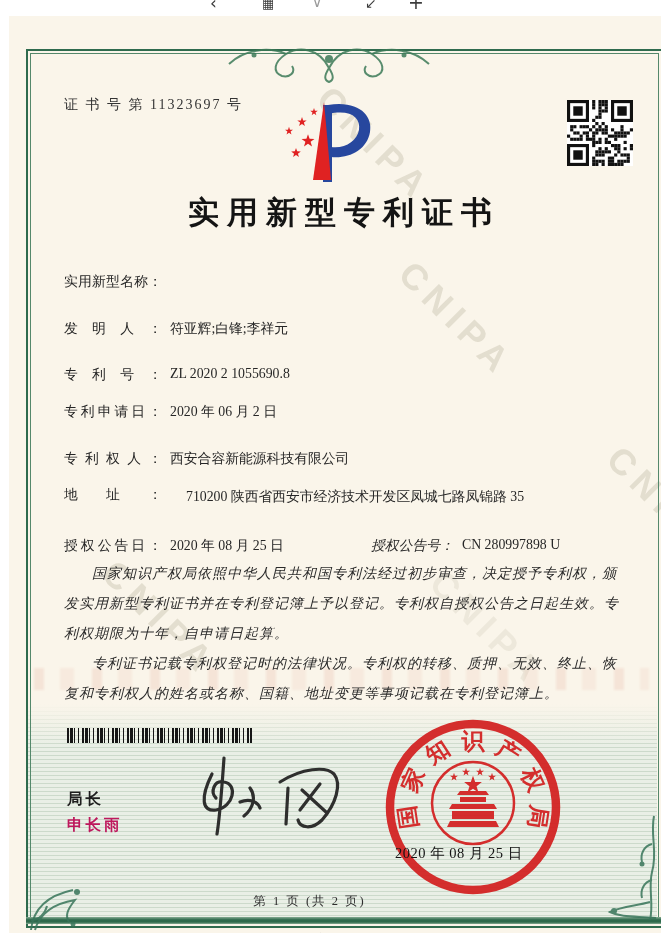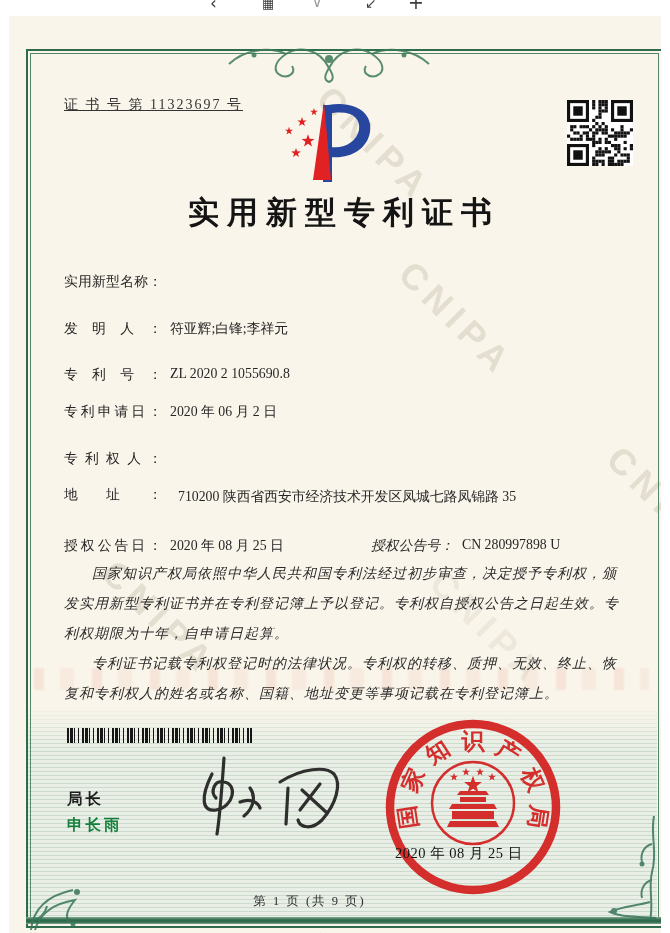--- a/index.html
+++ b/index.html
@@ -8,47 +8,47 @@
   
   .toolbar{position:absolute;left:0;top:0;width:100%;height:16px;background:#fff;overflow:hidden;z-index:20;}
   .tbi{position:absolute;top:-7px;color:#3c3c3c;font-family:"DejaVu Sans",sans-serif;font-size:17px;cursor:pointer;}
   .tbi.dim{color:#9a9a9a;}
   
   .page{position:absolute;left:9px;top:16px;width:652px;height:917px;background:#faf5ea;overflow:hidden;}
   .frame{position:absolute;left:17px;top:33px;width:633px;height:875px;border:2px solid #2f6b4e;z-index:6;pointer-events:none;}
   .frame::after{content:"";position:absolute;inset:2px;border:1px solid #54886b;}
   .wm{position:absolute;transform:translate(-50%,-50%) rotate(45deg);font-family:"Liberation Sans",sans-serif;
       font-weight:bold;font-size:36px;letter-spacing:7px;color:rgba(168,160,138,.28);white-space:nowrap;z-index:1;}
-  .certno{position:absolute;left:55px;top:80px;font-size:14px;letter-spacing:2px;color:#333;z-index:2;text-decoration:underline;}
+  .certno{position:absolute;left:55px;top:80px;font-size:14px;letter-spacing:2px;color:#333;z-index:2;}
   .logo{position:absolute;left:262px;top:84px;z-index:2;}
   .qr{position:absolute;left:558px;top:84px;width:66px;height:66px;z-index:2;}
   .title{position:absolute;left:0;top:176px;width:670px;text-align:center;font-size:31px;font-weight:bold;
          letter-spacing:8px;color:#141414;z-index:2;}
   .row{position:absolute;left:55px;width:565px;display:flex;font-size:13.8px;color:#262626;z-index:2;}
   .lbl{display:inline-flex;justify-content:space-between;width:98px;flex:none;}
   .val{margin-left:8px;white-space:nowrap;}
-  .val2block{margin-left:16px;line-height:22px;white-space:nowrap;}
+  .val2block{margin-left:24px;line-height:22px;white-space:nowrap;}
   .lbl2{position:absolute;left:307px;top:0;font-style:italic;}
   .val3{position:absolute;left:398px;top:0;white-space:nowrap;}
   .paras{position:absolute;left:55px;top:543px;width:565px;font-size:14px;line-height:30px;
          letter-spacing:1px;color:#2a2a2a;font-style:italic;z-index:2;}
   .paras p{margin:0;text-indent:2em;}
   .band{position:absolute;left:19px;top:688px;width:629px;height:216px;z-index:1;
         background-color:#e9efe6;
         background-image:repeating-linear-gradient(0deg,rgba(128,162,132,.28) 0 1px,rgba(0,0,0,0) 1px 4px);}
   .band::before{content:"";position:absolute;left:0;top:0;width:100%;height:42px;
         background:linear-gradient(#faf5ea,rgba(250,245,234,0));}
   .speckles{position:absolute;left:25px;top:652px;width:615px;height:22px;z-index:1;filter:blur(1px);
         background:repeating-linear-gradient(90deg,rgba(224,142,120,.16) 0 10px,rgba(0,0,0,0) 10px 26px,
         rgba(224,142,120,.10) 26px 40px,rgba(0,0,0,0) 40px 58px);}
   .barcode{position:absolute;left:58px;top:712px;width:185px;height:15px;z-index:3;
         background:repeating-linear-gradient(90deg,#161616 0 2px,rgba(0,0,0,0) 2px 3px,#161616 3px 6px,
         rgba(0,0,0,0) 6px 7px,#161616 7px 8px,rgba(0,0,0,0) 8px 11px,#161616 11px 12px,rgba(0,0,0,0) 12px 15px);}
   .role{position:absolute;left:58px;top:773px;font-size:15.5px;font-weight:600;letter-spacing:3px;color:#1e1e1e;z-index:3;}
-  .rolename{position:absolute;left:58px;top:799px;font-size:15.5px;font-weight:600;letter-spacing:3px;color:#15803d;z-index:3;}
+  .rolename{position:absolute;left:58px;top:799px;font-size:15.5px;font-weight:600;letter-spacing:3px;color:#be185d;z-index:3;}
   .signature{position:absolute;left:165px;top:730px;z-index:3;}
   .seal{position:absolute;left:364px;top:691px;z-index:3;opacity:.94;}
   .sealdate{position:absolute;left:386px;top:828px;font-size:14.5px;letter-spacing:.5px;color:#141414;z-index:4;white-space:nowrap;}
   .pageinfo{position:absolute;left:228px;top:877px;width:145px;text-align:center;font-size:12.5px;
         letter-spacing:2px;color:#2e2e2e;z-index:4;}
   .bottomband{position:absolute;left:17px;top:901px;width:637px;height:7px;z-index:6;
         background:linear-gradient(180deg,#86ab93,#2e6a4c 40%,#2e6a4c 72%,#86ab93);}
   .ornament-top{position:absolute;left:215px;top:22px;z-index:7;}
   .corner-l{position:absolute;left:18px;top:866px;z-index:7;}
   .corner-r{position:absolute;left:597px;top:798px;z-index:7;}
@@ -292,20 +292,21 @@
       <span class="val">2020 年 06 月 2 日</span>
     </div>
     <div class="row" style="top:434px">
       <span class="lbl">
           <span>专</span>
           <span>利</span>
           <span>权</span>
           <span>人</span>
           <span>：</span>
         </span>
+      <span class="val">西安合容新能源科技有限公司</span>
     </div>
     <div class="row" style="top:470px">
       <span class="lbl">
           <span>地</span>
           <span>址</span>
           <span>：</span>
         </span>
       <span class="val2block">
         <div>710200 陕西省西安市经济技术开发区凤城七路凤锦路 35</div>
       </span>
@@ -364,21 +365,21 @@
         <use href="#star5" transform="translate(19,-26) scale(.38)"></use>
         <path d="M-16 -8 L16 -8 L13 -12 L-13 -12 Z"></path>
         <rect x="-13" y="-6" width="26" height="5"></rect>
         <path d="M-24 6 L24 6 L21 1 L-21 1 Z"></path>
         <rect x="-21" y="8" width="42" height="8"></rect>
         <path d="M-26 24 L26 24 L23 18 L-23 18 Z"></path>
       </g>
     </svg>
     <div class="sealdate">2020 年 08 月 25 日</div>
 
-    <div class="pageinfo">第 1 页 (共 9 页)</div>
+    <div class="pageinfo">第 1 页 (共 2 页)</div>
 
     <div class="bottomband"></div>
 
     <svg class="corner-l" width="62" height="50" viewBox="0 0 62 50">
       <g stroke="#38755a" fill="none" stroke-width="2" opacity=".85">
         <path d="M4 48 C6 28 18 14 46 8"></path>
         <path d="M8 48 C12 34 24 22 48 18 C40 28 38 34 42 40"></path>
         <path d="M4 38 C12 38 18 32 20 24"></path>
         <circle cx="50" cy="10" r="3" fill="#38755a" stroke="none"></circle>
         <circle cx="46" cy="42" r="2.5" fill="#38755a" stroke="none"></circle>

